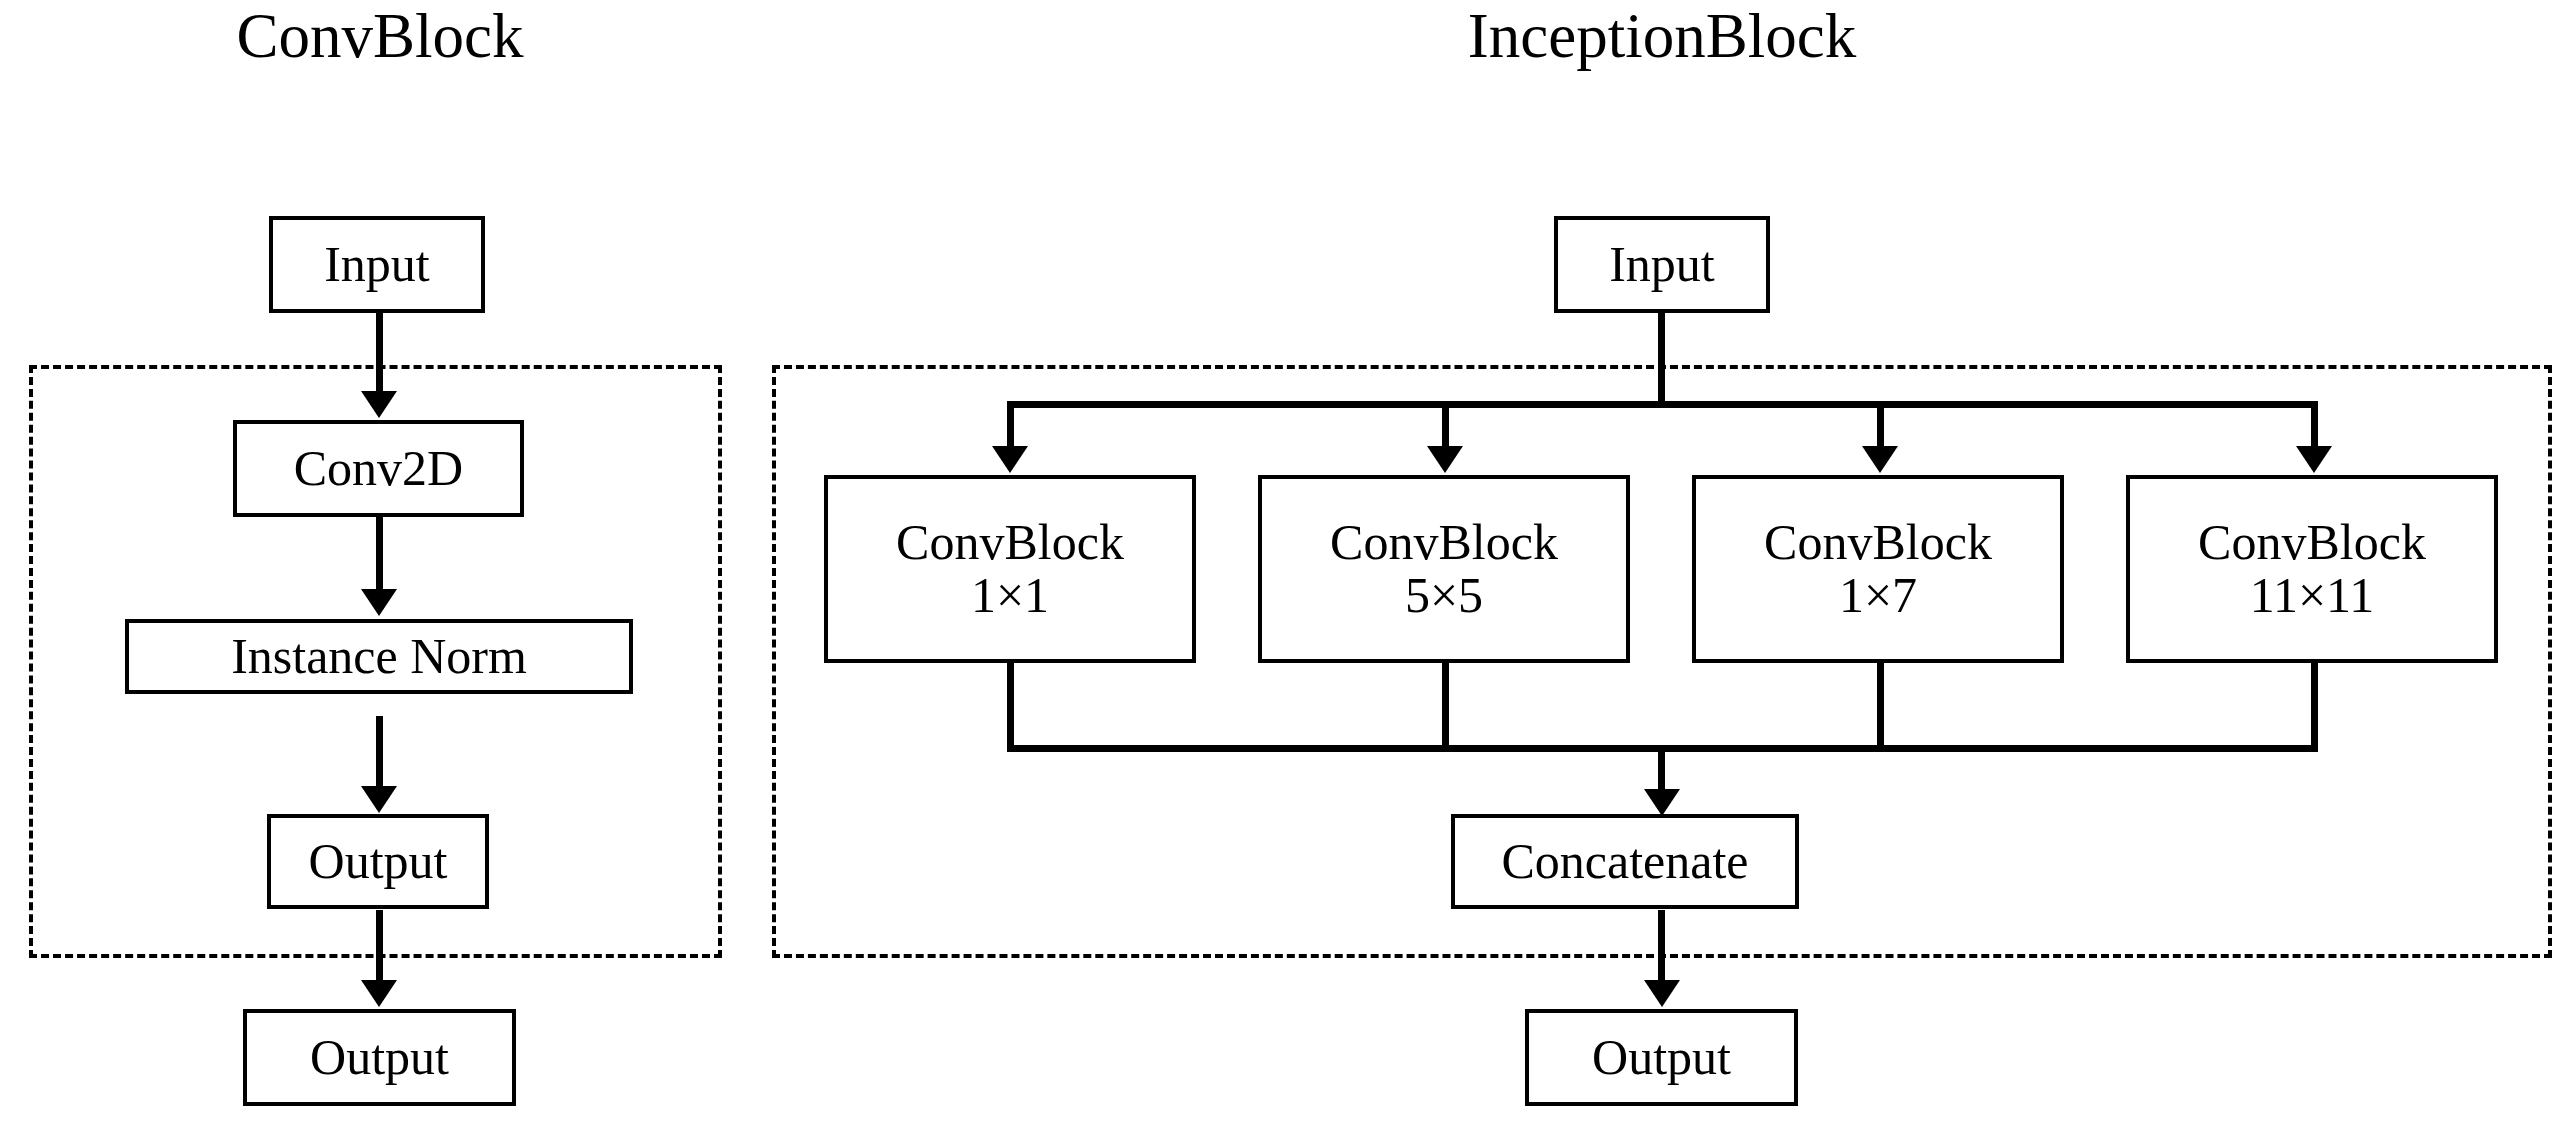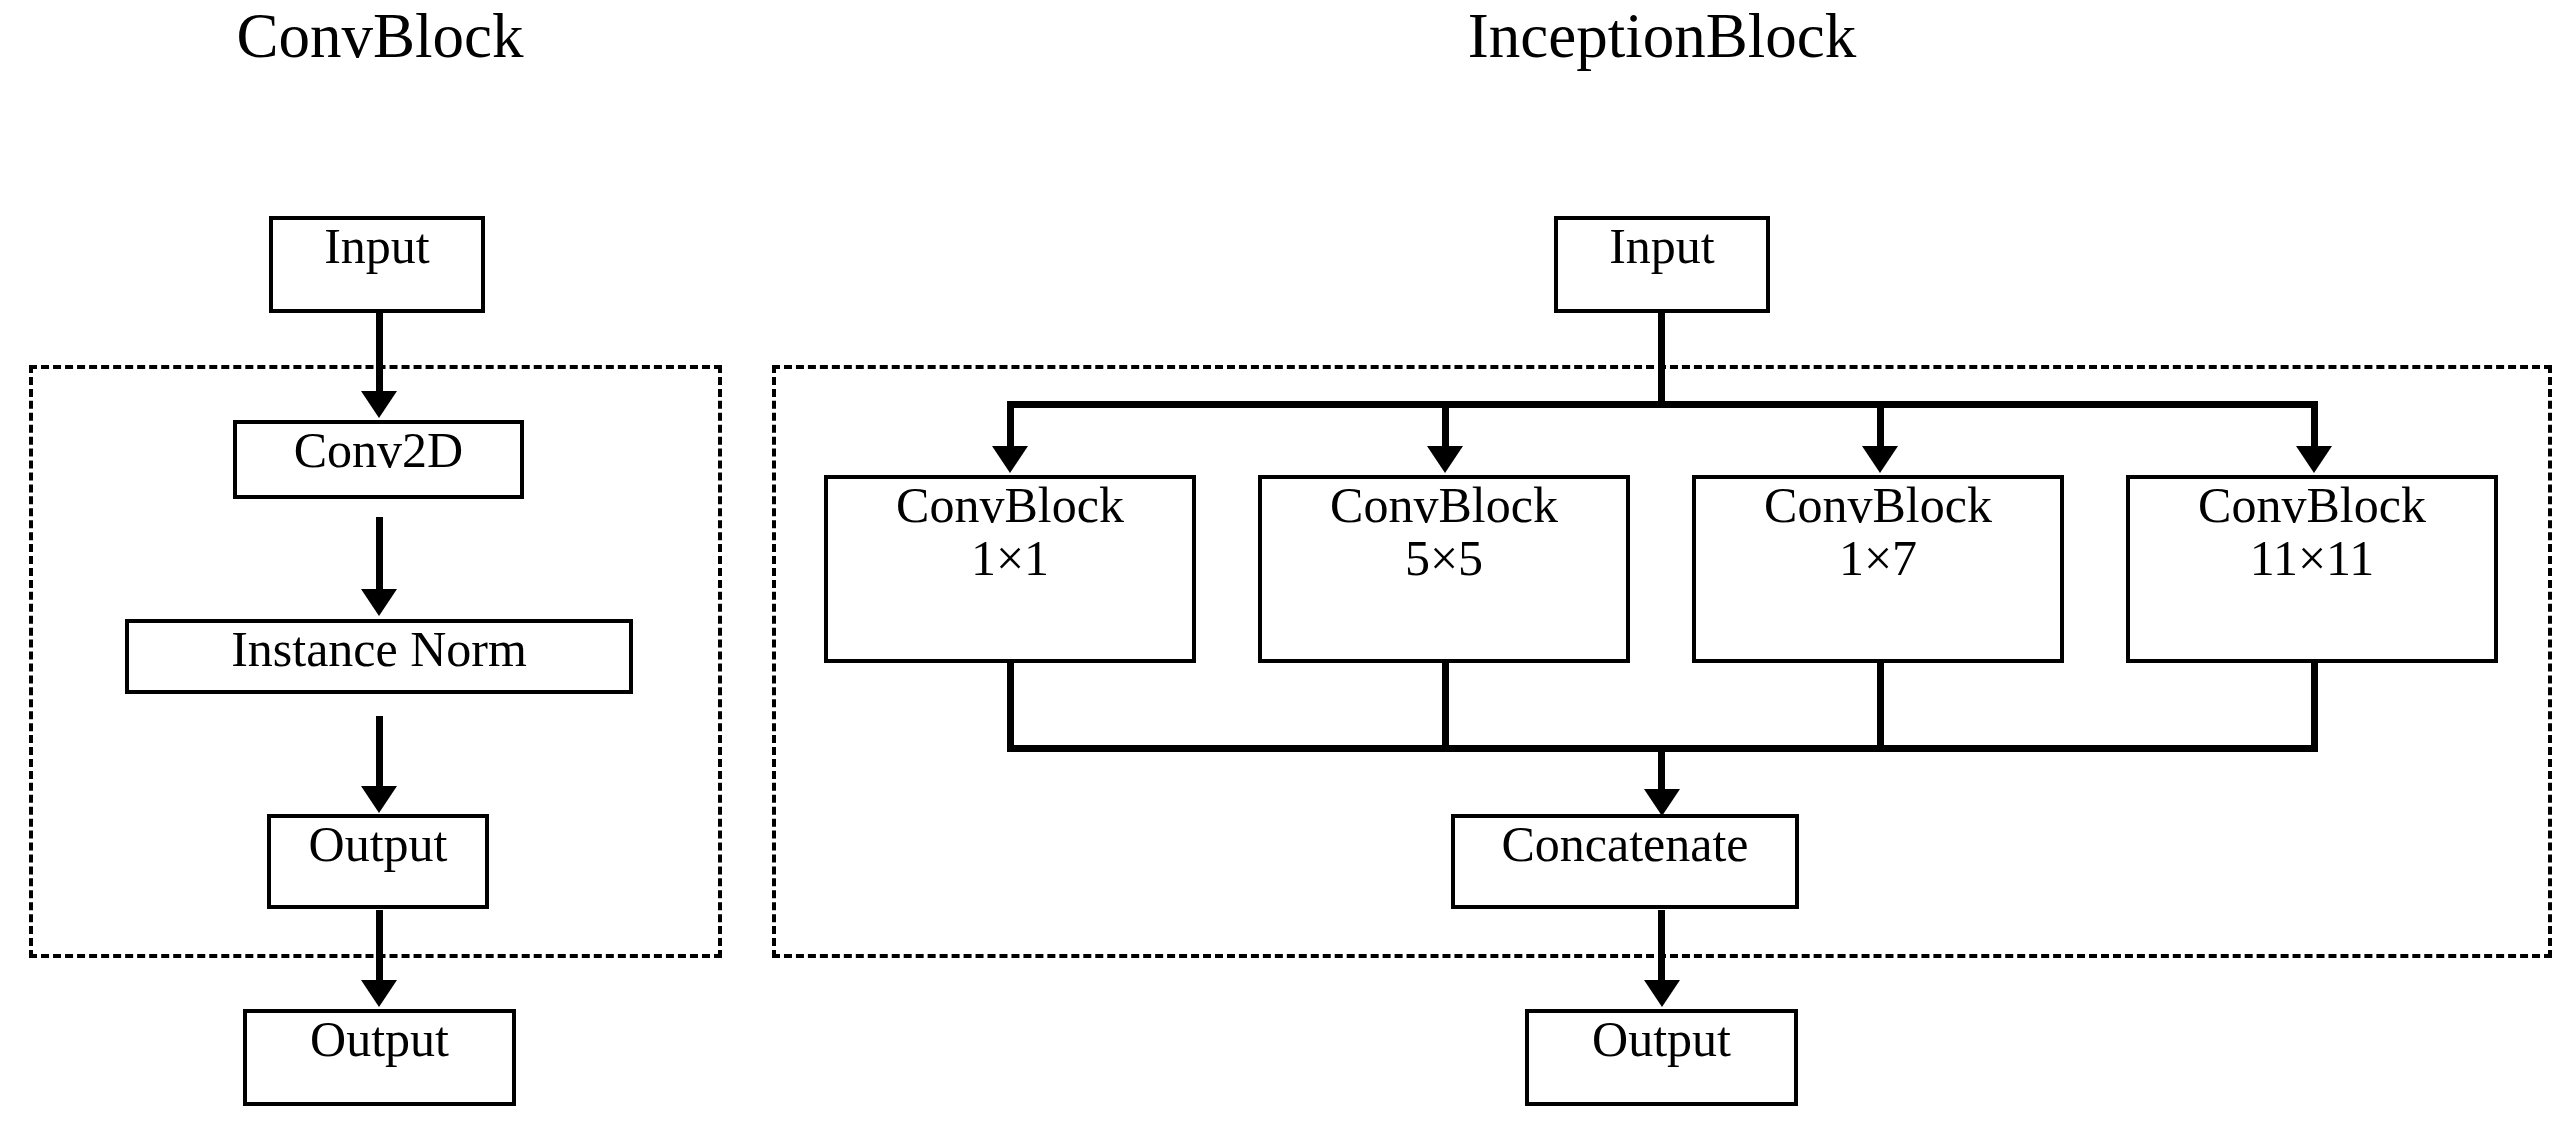--- a/index.html
+++ b/index.html
@@ -31,20 +31,21 @@
   }
 
   .node{
     position:absolute;
     box-sizing:border-box;
     border:4px solid #000000;
     background:#ffffff;
     display:flex;
     flex-direction:column;
     align-items:center;
+    justify-content:center;
     font-size:50px;
     line-height:1.06;
     white-space:nowrap;
     color:#000;
     z-index:4;
   }
   .node .l2{font-size:50px;}
 
   .vline{
     position:absolute;
@@ -78,21 +79,21 @@
 
   <div class="dashed-group" style="left:29px;top:365px;width:693px;height:593px;"></div>
 
   <div class="node" id="lp-input" style="left:269px;top:216px;width:216px;height:97px;">
     <span>Input</span>
   </div>
 
   <div class="vline" style="left:376px;top:313px;height:81px;"></div>
   <div class="arrowhead" style="left:361px;top:391px;"></div>
 
-  <div class="node" id="lp-conv2d" style="left:233px;top:420px;width:291px;height:79px;">
+  <div class="node" id="lp-conv2d" style="left:233px;top:420px;width:291px;height:97px;">
     <span>Conv2D</span>
   </div>
 
   <div class="vline" style="left:376px;top:517px;height:74px;"></div>
   <div class="arrowhead" style="left:361px;top:589px;"></div>
 
   <div class="node" id="lp-instancenorm" style="left:125px;top:619px;width:508px;height:75px;">
     <span>Instance Norm</span>
   </div>
 

